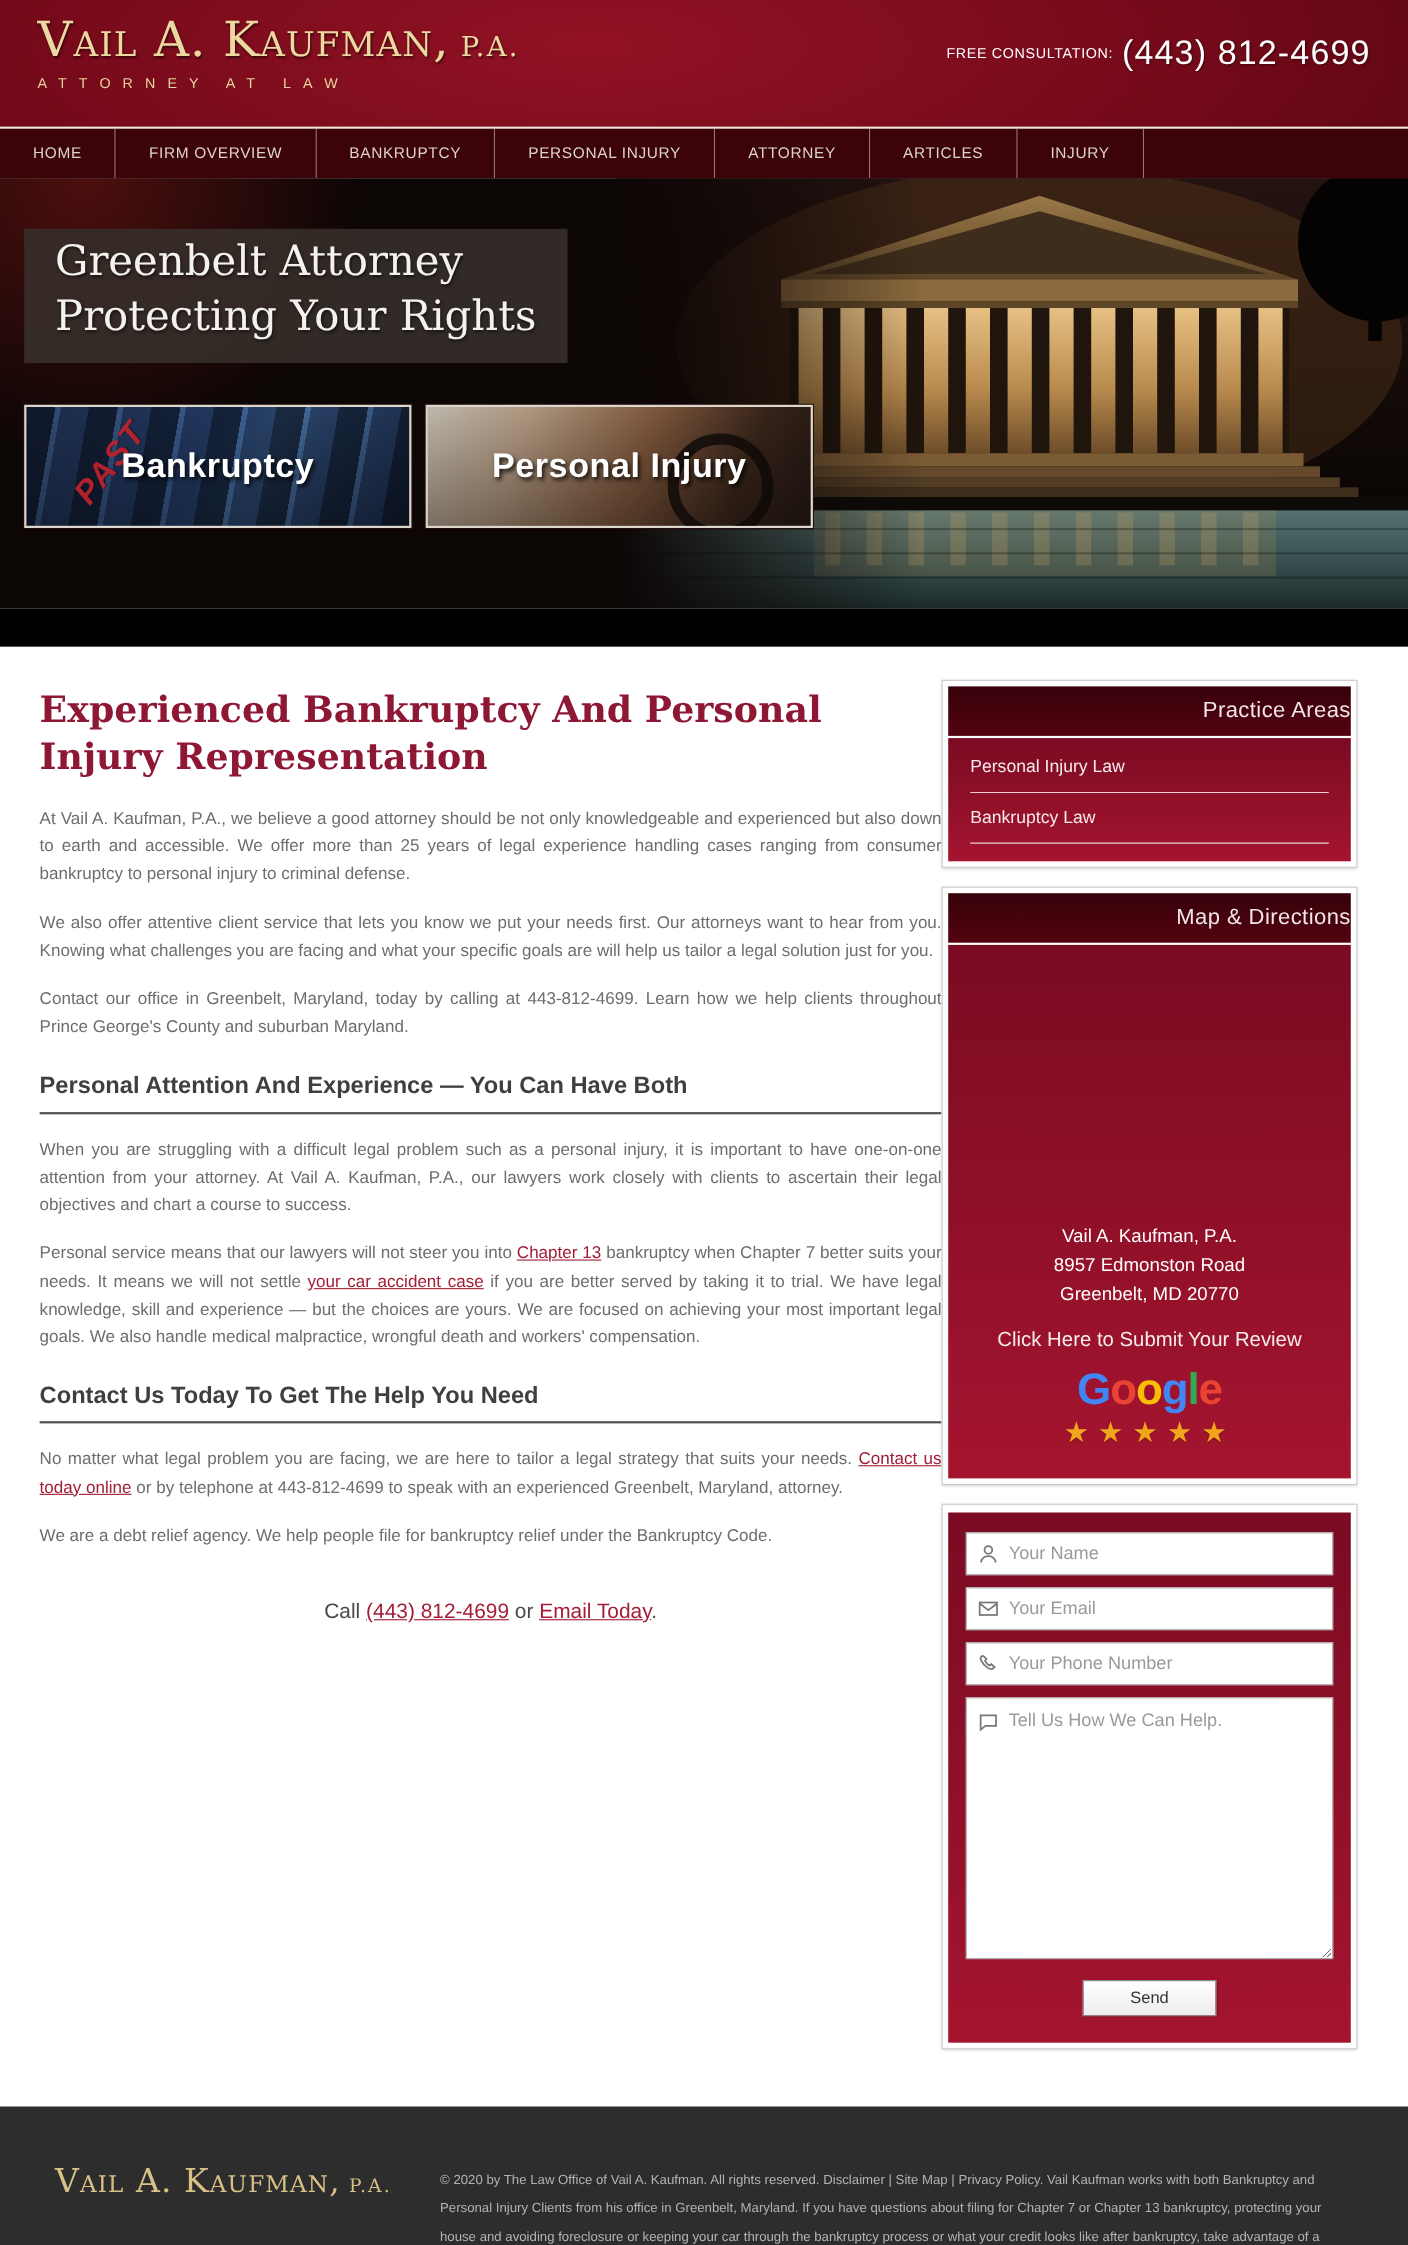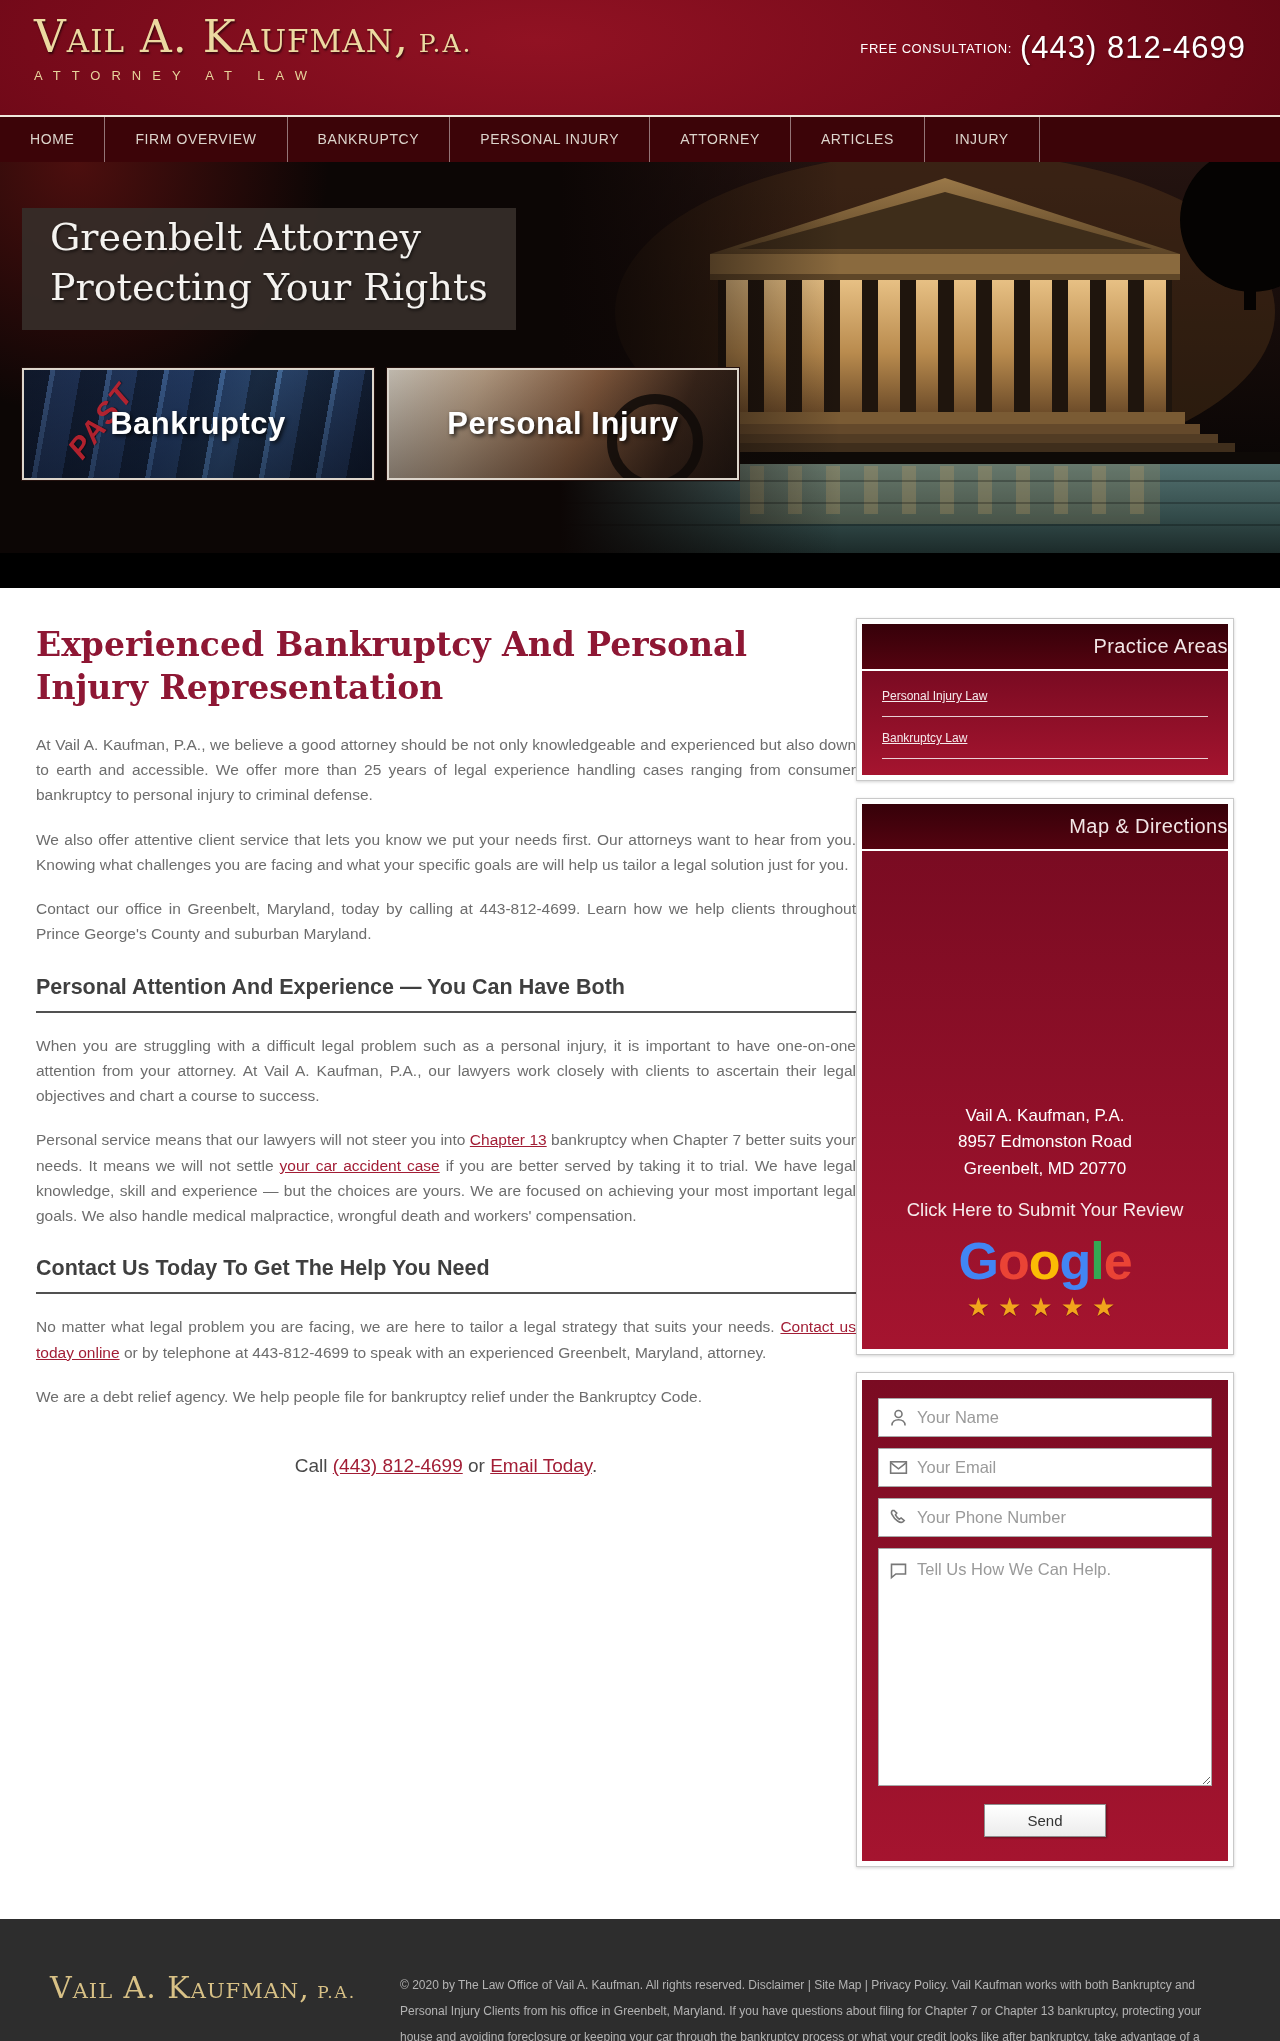--- a/index.html
+++ b/index.html
@@ -65,27 +65,27 @@
   .call-line .inline-link { font-size:19px; }
 
   
   .sidebar { width:378px; }
   .sb-box { border:1px solid #c9c9c9; background:#fff; padding:5px; margin-bottom:17px;
     box-shadow:0 1px 3px rgba(0,0,0,0.18); }
   .sb-head { background:linear-gradient(180deg,#360109,#540310); color:#f2e6e6; text-align:right;
     font-size:20px; padding:11px 0; letter-spacing:0.4px; }
   .sb-body { background:linear-gradient(180deg,#7a0b22,#a5142f); margin-top:2px; }
   .pa-body { padding:4px 0 16px; }
-  .pa-item { color:#f6eaec; font-size:12px; padding:14px 20px 0; cursor:pointer;text-decoration:underline; }
+  .pa-item { color:#f6eaec; font-size:16px; padding:14px 20px 0; cursor:pointer; }
   .pa-item-inner { padding-bottom:13px; border-bottom:1px solid rgba(255,255,255,0.8); }
 
   .map-body { padding:252px 20px 26px; text-align:center; color:#ffffff; }
   .map-address div { font-size:17px; line-height:1.55; }
   .review-link { display:block; margin:17px 0 12px; font-size:18.5px; color:#f6ecec; cursor:pointer; text-decoration:none; }
-  .google { font-size:52px; font-weight:bold; letter-spacing:-1px; line-height:1.1; }
+  .google { font-size:40px; font-weight:bold; letter-spacing:-1px; line-height:1.1; }
   .g-b { color:#4285F4; } .g-r { color:#EA4335; } .g-y { color:#FBBC05; } .g-g { color:#34A853; }
   .stars { display:block; color:#f1a51c; font-size:26px; letter-spacing:8px; margin-top:2px;
     text-shadow:0 1px 1px rgba(0,0,0,0.3); }
 
   .form-body { padding:18px 16px 14px; }
   .input-wrap { position:relative; margin-bottom:11px; }
   .form-input { width:100%; height:39px; border:1px solid #a8a8a8; background:#fff;
     padding:0 10px 0 38px; font-size:16.5px; color:#333; font-family:"Liberation Sans", sans-serif; }
   .form-textarea { width:100%; height:238px; border:1px solid #a8a8a8; background:#fff;
     padding:11px 10px 10px 38px; font-size:16.5px; color:#333; resize:both;

